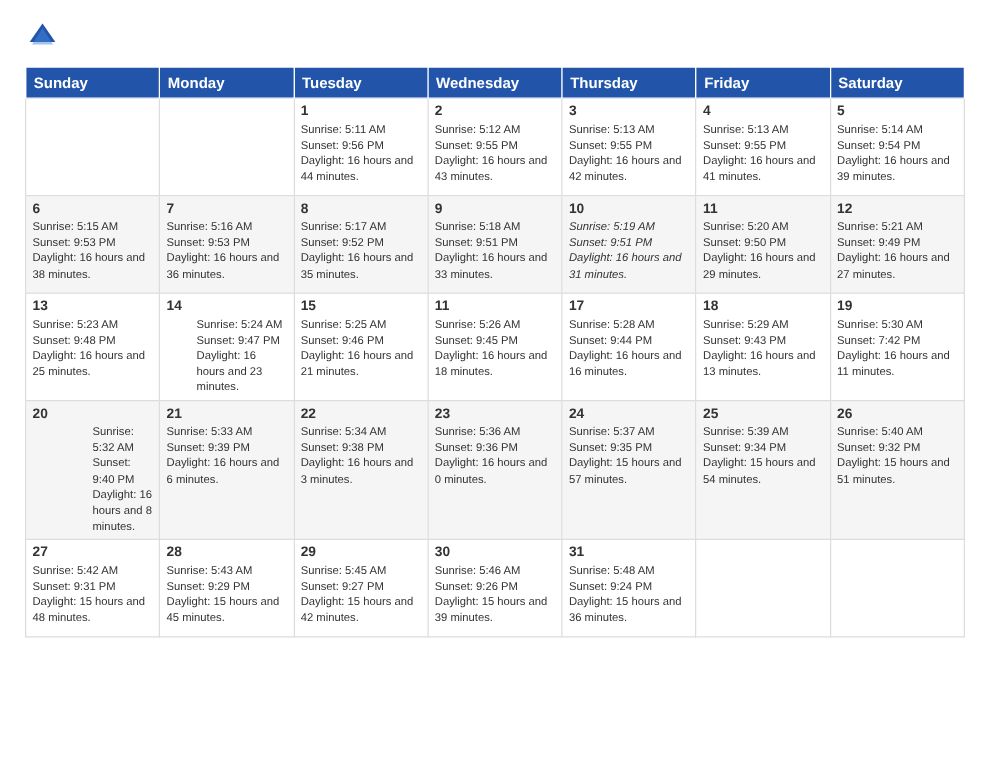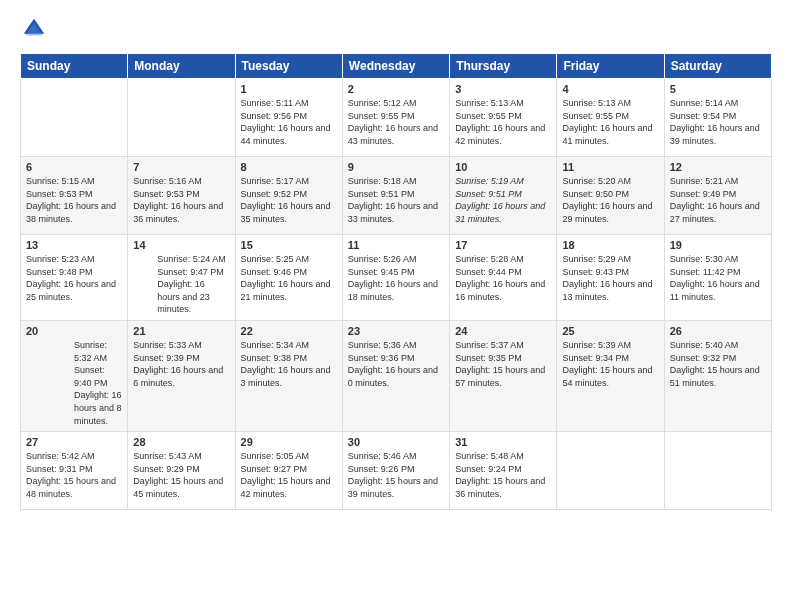--- a/index.html
+++ b/index.html
@@ -245,21 +245,21 @@
           </td>
           <td>
             <span class="day-num">18</span>
             <div class="cell-text" style="white-space: pre-line;">Sunrise: 5:29 AM
 Sunset: 9:43 PM
 Daylight: 16 hours and 13 minutes.</div>
           </td>
           <td>
             <span class="day-num">19</span>
             <div class="cell-text" style="white-space: pre-line;">Sunrise: 5:30 AM
-Sunset: 11:42 PM
+Sunset: 7:42 PM
 Daylight: 16 hours and 11 minutes.</div>
           </td>
         </tr>
         <tr>
           <td>
             <span class="day-num">20</span>
             <div class="cell-text" style="white-space: pre-line; margin-left: 48px;">Sunrise: 5:32 AM
 Sunset: 9:40 PM
 Daylight: 16 hours and 8 minutes.</div>
           </td>
@@ -308,21 +308,21 @@
 Daylight: 15 hours and 48 minutes.</div>
           </td>
           <td>
             <span class="day-num">28</span>
             <div class="cell-text" style="white-space: pre-line;">Sunrise: 5:43 AM
 Sunset: 9:29 PM
 Daylight: 15 hours and 45 minutes.</div>
           </td>
           <td>
             <span class="day-num">29</span>
-            <div class="cell-text" style="white-space: pre-line;">Sunrise: 5:05 AM
+            <div class="cell-text" style="white-space: pre-line;">Sunrise: 5:45 AM
 Sunset: 9:27 PM
 Daylight: 15 hours and 42 minutes.</div>
           </td>
           <td>
             <span class="day-num">30</span>
             <div class="cell-text" style="white-space: pre-line;">Sunrise: 5:46 AM
 Sunset: 9:26 PM
 Daylight: 15 hours and 39 minutes.</div>
           </td>
           <td>

